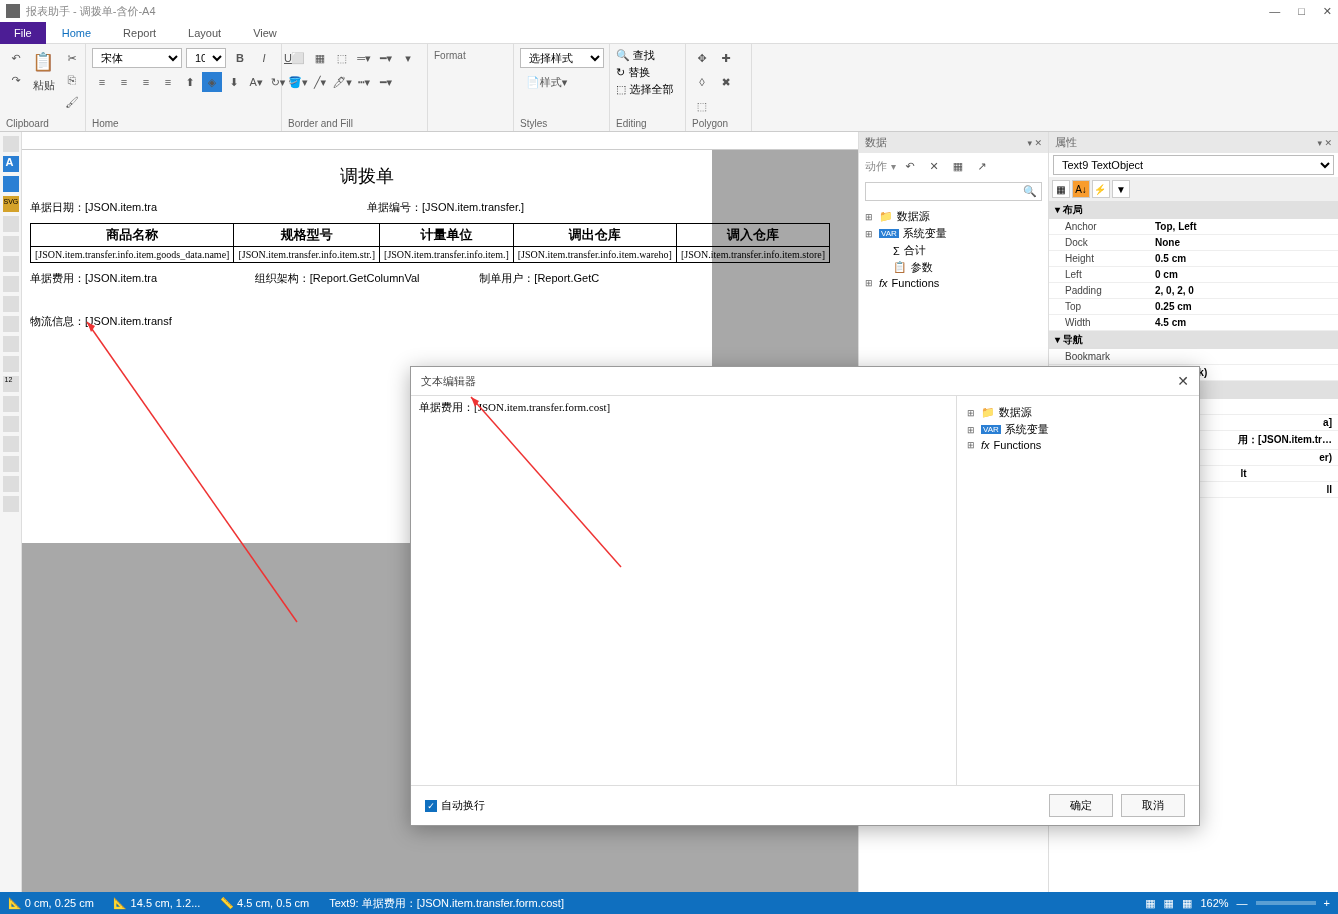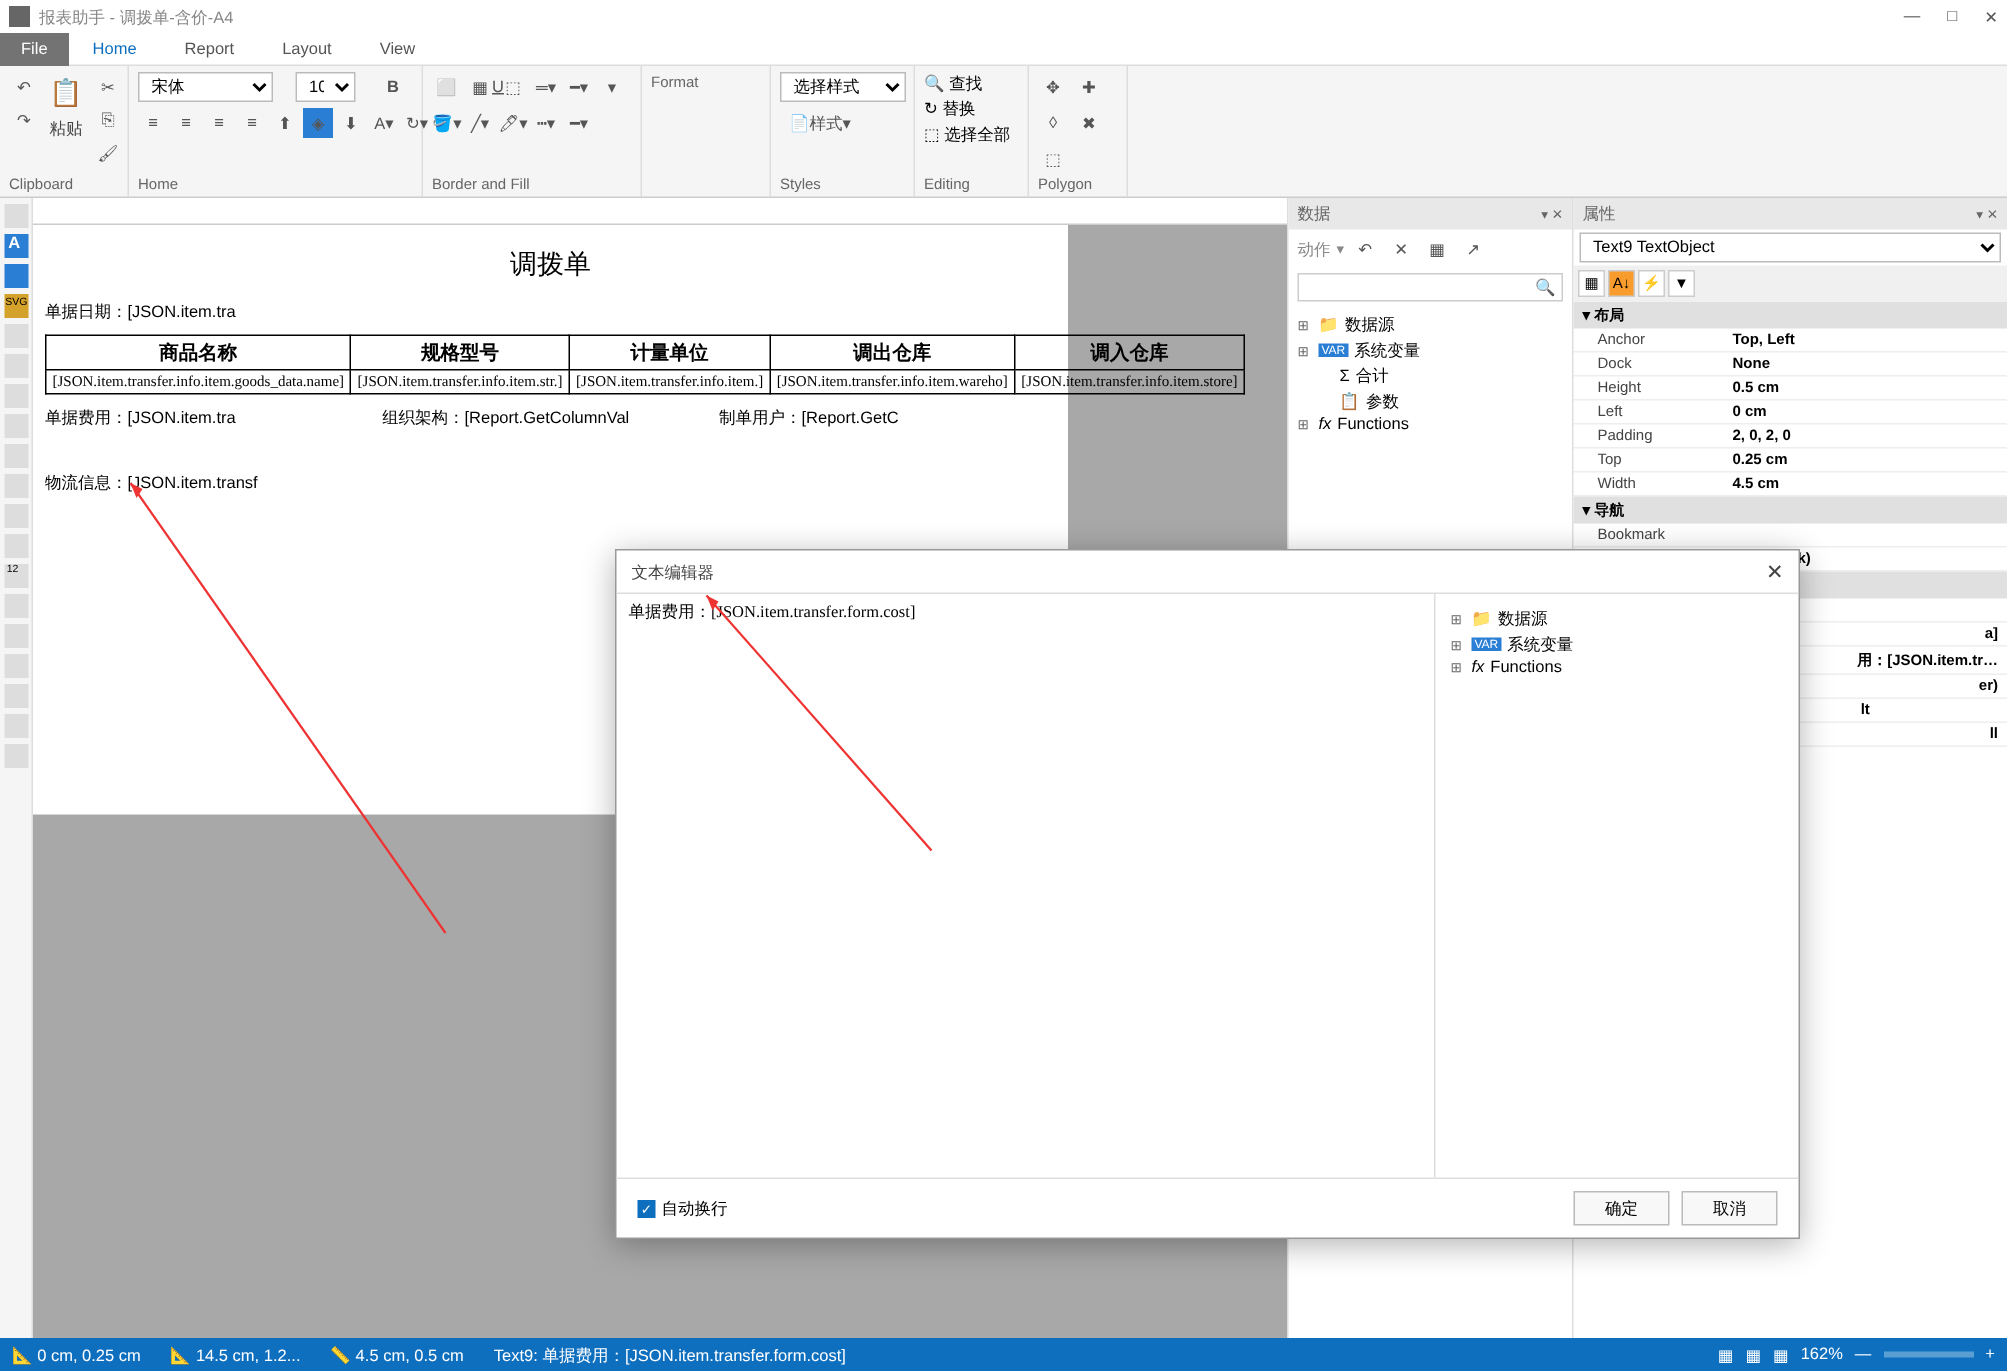--- a/index.html
+++ b/index.html
@@ -1,21 +1,21 @@
 <!DOCTYPE html>
 <html><head>
 <meta charset="utf-8">
 <style>
 *{margin:0;padding:0;box-sizing:border-box;font-family:"Microsoft YaHei","SimSun",sans-serif;font-size:11px;}
 body{background:#fff;overflow:hidden;width:1338px;height:914px;position:relative;}
 .titlebar{height:22px;background:#fff;display:flex;align-items:center;padding:0 6px;color:#888;}
 .titlebar .icon{width:14px;height:14px;background:#666;margin-right:6px;}
 .titlebar .winbtns{margin-left:auto;display:flex;gap:18px;color:#555;}
 .menubar{height:22px;background:#fff;display:flex;align-items:center;border-bottom:1px solid #ddd;}
-.menubar .file-btn{background:#737373;color:#fff;padding:3px 14px;height:22px;display:flex;align-items:center;}
+.menubar .file-btn{background:#4c1d95;color:#fff;padding:3px 14px;height:22px;display:flex;align-items:center;}
 .menubar .tab{padding:3px 16px;color:#555;cursor:pointer;}
 .menubar .tab.active{color:#0f6fbf;}
 .ribbon{height:88px;background:#f5f5f5;border-bottom:1px solid #ccc;display:flex;}
 .ribbon-group{border-right:1px solid #ddd;display:flex;flex-direction:column;padding:4px 6px 0;}
 .ribbon-group .content{flex:1;display:flex;align-items:flex-start;gap:4px;}
 .ribbon-group .label{text-align:left;color:#666;font-size:10px;padding:2px 0;}
 .rbtn{width:20px;height:20px;display:inline-flex;align-items:center;justify-content:center;color:#555;cursor:pointer;}
 .rbtn-lg{width:36px;display:flex;flex-direction:column;align-items:center;gap:2px;font-size:10px;color:#444;}
 .rbtn-lg .ico{width:28px;height:28px;display:flex;align-items:center;justify-content:center;font-size:18px;}
 select,input.inp{border:1px solid #bbb;background:#fff;padding:1px 4px;height:20px;font-size:11px;}
@@ -113,21 +113,21 @@
       <div style="display:flex;flex-direction:column;gap:2px">
         <span class="rbtn">✂</span>
         <span class="rbtn">⎘</span>
         <span class="rbtn">🖌</span>
       </div>
     </div>
     <div class="label">Clipboard</div>
   </div>
   <div class="ribbon-group" style="width:196px">
     <div class="content" style="flex-direction:column;gap:4px">
-      <div style="display:flex;gap:15px">
+      <div style="display:flex;gap:4px">
         <select class="inp" style="width:90px"><option>宋体</option></select>
         <select class="inp" style="width:40px"><option>10</option></select>
         <span class="rbtn">
             <b>B</b>
           </span>
         <span class="rbtn">
             <i>I</i>
           </span>
         <span class="rbtn">
             <u>U</u>
@@ -225,20 +225,21 @@
     <div class="t"></div>
     <div class="t"></div>
   </div>
   <div class="canvas-wrap">
     <div class="ruler-h"></div>
     <div class="canvas">
       <div class="page">
         <div class="rpt-title">调拨单</div>
         <div class="rpt-row">
           <div class="rpt-cell">单据日期：[JSON.item.tra</div>
+          <div class="rpt-cell">单据编号：[JSON.item.transfer.]</div>
         </div>
         <table class="rpt-table">
           <tbody>
               <tr>
             <th>商品名称</th>
             <th>规格型号</th>
             <th>计量单位</th>
             <th>调出仓库</th>
             <th>调入仓库</th>
           </tr>

